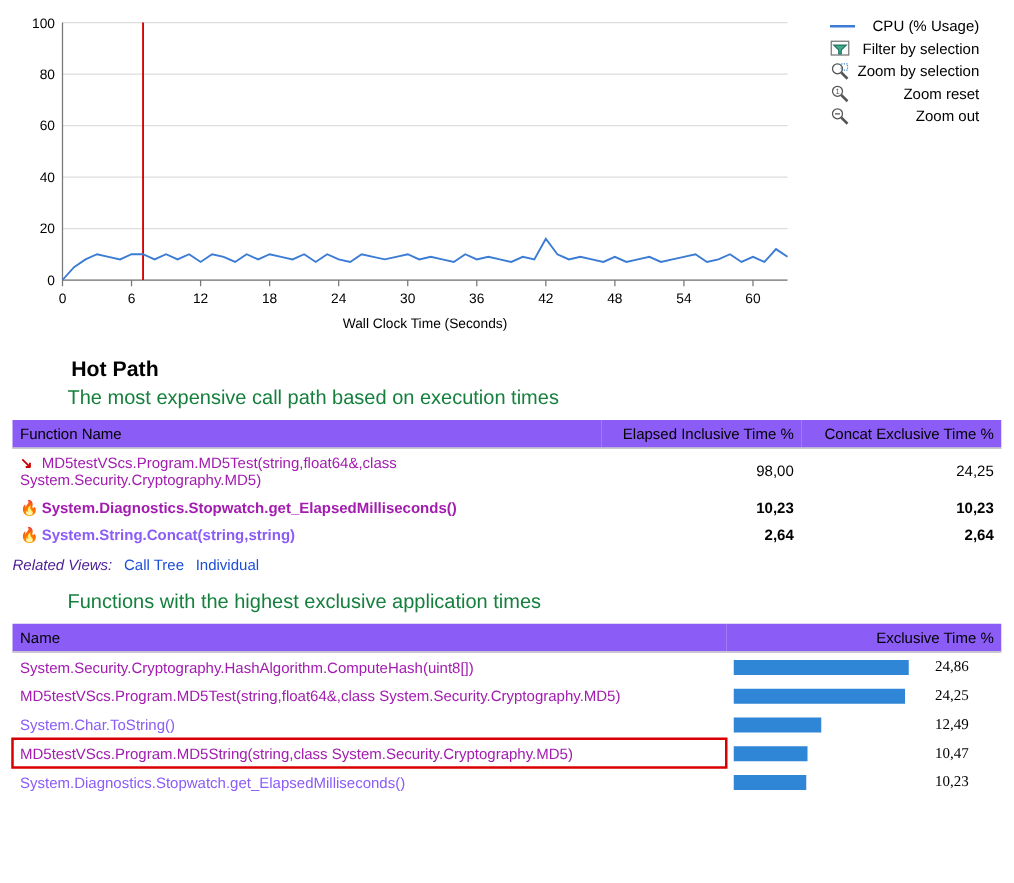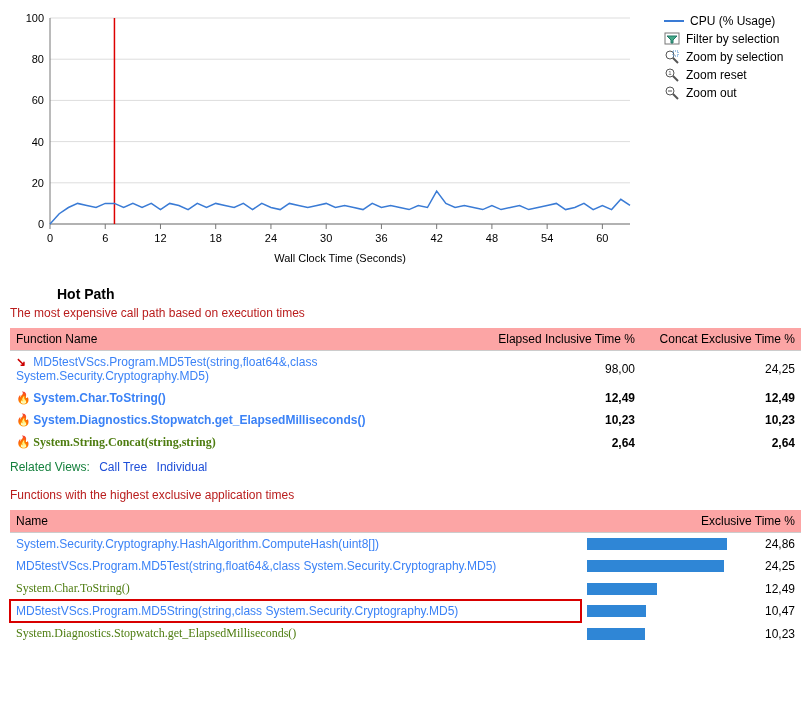--- a/index.html
+++ b/index.html
@@ -7,50 +7,50 @@
   .container { padding: 8px 10px; }
   
   
   .chart-row { display: flex; }
   .chart-wrap { position: relative; width: 630px; }
   svg.chart { display: block; }
   .axis-text { font-size: 11px; fill: #000; }
   .axis-label { font-size: 11px; fill: #000; text-anchor: middle; }
   
   .legend-box { padding: 4px 6px; margin-left: 18px; }
-  .legend-row { display: flex; align-items: center; height: 18px; gap: 6px; white-space: nowrap; cursor: default; }
+  .legend-row { display: flex; align-items: center; height: 18px; gap: 6px; white-space: nowrap; cursor: default; justify-content: space-between; }
   .legend-line { width: 20px; height: 0; border-top: 2px solid #3a7bd5; }
   .legend-icon { width: 16px; height: 16px; display: flex; align-items: center; justify-content: center; }
   .legend-icon svg { width: 16px; height: 16px; }
   
   
-  .section-title { font-size: 14px; font-weight: bold; margin: 18px 0 4px; padding-left: 47px; }
-  .section-sub { font-size: 12px; margin-bottom: 8px; color: #b91c1c; }
+  .section-title { font-size: 17px; font-weight: bold; margin: 18px 0 4px; padding-left: 47px; }
+  .section-sub { font-size: 16px; margin-bottom: 8px; color: #15803d; margin-left: 44px; }
   
   
   table.grid { width: 100%; border-collapse: collapse; font-size: 12px; }
-  table.grid th { background: #fca5a5; text-align: left; font-weight: normal; padding: 4px 6px; border-bottom: 1px solid #ccc; }
+  table.grid th { background: #8b5cf6; text-align: left; font-weight: normal; padding: 4px 6px; border-bottom: 1px solid #ccc; }
   table.grid th.num { text-align: right; }
   table.grid td { padding: 4px 6px; vertical-align: middle; }
   table.grid td.num { text-align: right; }
-  .fn-link { color: #3b82f6; text-decoration: none; }
-  .fn-text { color: #4d7c0f; font-family: Liberation Serif, serif; }
+  .fn-link { color: #a21caf; text-decoration: none; }
+  .fn-text { color: #8b5cf6; }
   .bold { font-weight: bold; }
   .indent1 { padding-left: 20px; }
   .indent2 { padding-left: 40px; }
   
   .flame { color: #ff6a00; font-size: 12px; display: inline-block; width: 14px; }
   .arrow-red { color: #c00; font-weight: bold; display: inline-block; width: 14px; }
   
   .related { margin: 6px 0 14px; font-size: 12px; }
-  .related .lbl { color: #15803d; }
+  .related .lbl { color: #4c1d95; font-style: italic; }
   .related a { color: #1d4ed8; text-decoration: none; margin-left: 6px; }
   
   .bar-cell { width: 220px; }
-  .bar-outer { display: flex; align-items: center; justify-content: space-between; gap: 24px; }
+  .bar-outer { display: flex; align-items: center; justify-content: flex-start; gap: 8px; font-family: Liberation Serif, serif; }
   .bar-track { flex: 0 0 140px; height: 12px; background: transparent; position: relative; }
   .bar-fill { position: absolute; left: 0; top: 0; height: 12px; background: #2f86d6; }
   .bar-val { min-width: 40px; text-align: right; }
   .highlight-box { outline: 2px solid #d80000; outline-offset: -1px; }
 </style>
 </head>
 <body>
 <div class="container">
 
 <div class="chart-row">
@@ -154,25 +154,20 @@
       <th class="num" style="width:160px">Concat Exclusive Time %</th>
     </tr>
   </thead>
   <tbody id="hotpath-body">
         <tr>
           <td class="indent1"><span class="arrow-red">↘</span> <a href="#" class="fn-link">MD5testVScs.Program.MD5Test(string,float64&amp;,class System.Security.Cryptography.MD5)</a></td>
           <td class="num">98,00</td>
           <td class="num">24,25</td>
         </tr>
         <tr>
-          <td class="indent2"><span class="flame">🔥</span> <a href="#" class="fn-link bold">System.Char.ToString()</a></td>
-          <td class="num bold">12,49</td>
-          <td class="num bold">12,49</td>
-        </tr>
-        <tr>
           <td class="indent2"><span class="flame">🔥</span> <a href="#" class="fn-link bold">System.Diagnostics.Stopwatch.get_ElapsedMilliseconds()</a></td>
           <td class="num bold">10,23</td>
           <td class="num bold">10,23</td>
         </tr>
         <tr>
           <td class="indent2"><span class="flame">🔥</span> <span class="fn-text bold">System.String.Concat(string,string)</span></td>
           <td class="num bold">2,64</td>
           <td class="num bold">2,64</td>
         </tr>
       </tbody>

